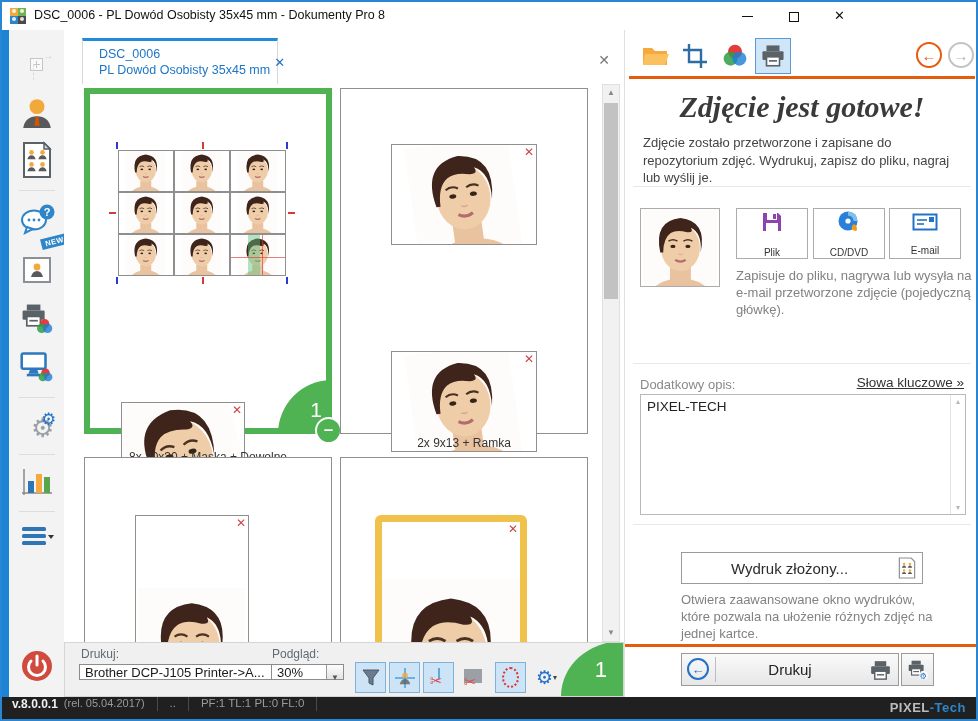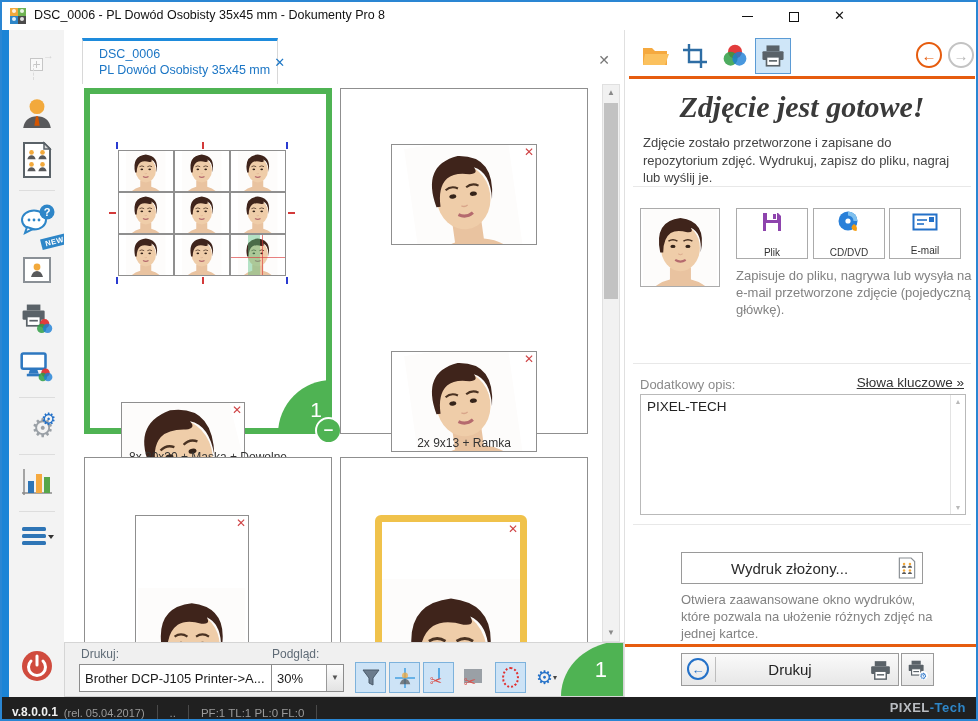--- a/index.html
+++ b/index.html
@@ -87,21 +87,21 @@
   .minuscirc{position:absolute;right:-16px;bottom:-16px;width:27px;height:27px;border-radius:50%;background:#4fb353;border:2px solid #fff;color:#fff;text-align:center;line-height:22px;font-size:17px;font-weight:bold;}
 
   
   #tscroll{position:absolute;right:4px;top:0;width:18px;height:558px;background:#f1f1f1;border:1px solid #e0e0e0;}
   #tscroll .arr{position:absolute;left:0;width:16px;height:16px;color:#8a8a8a;font-size:8px;text-align:center;line-height:16px;}
   #tscroll .thumb{position:absolute;left:1px;top:18px;width:14px;height:196px;background:#c2c2c2;}
 
   
   #bottombar{position:absolute;left:0;top:612px;width:560px;height:55px;background:#f0f0f0;border:1px solid #d5d5d5;overflow:hidden;}
   .bb-label{position:absolute;font-size:12px;color:#5f6b76;}
-  .bb-select{position:absolute;height:28px;background:#fff;border:1px solid #8c8c8c;display:flex;align-items:center;}
+  .bb-select{position:absolute;height:16px;background:#fff;border:1px solid #8c8c8c;display:flex;align-items:center;}
   .bb-select .val{flex:1;font-size:13px;color:#1a1a1a;padding:0 5px;white-space:nowrap;overflow:hidden;}
   .bb-select .dd{width:17px;height:100%;border-left:1px solid #9a9a9a;background:linear-gradient(#fdfdfd,#e3e3e3);color:#555;font-size:8px;text-align:center;line-height:26px;}
   .tool{position:absolute;top:19px;width:31px;height:31px;display:flex;align-items:center;justify-content:center;}
   .tool.sel{background:#cde3f6;border:1px solid #7db2dc;}
   #bb-wedge{position:absolute;right:0;bottom:0;width:62px;height:55px;background:#4fb353;border-top-left-radius:100%;}
   #bb-wedge .num{position:absolute;right:16px;top:16px;color:#fff;font-size:22px;}
   .dotellipse{width:17px;height:21px;border:2px dotted #e03131;border-radius:50%;}
   .gearblue{color:#2471c8;font-size:19px;line-height:1;}
   .caret{color:#444;font-size:8px;vertical-align:middle;}
 
@@ -142,21 +142,21 @@
   #printrow{position:absolute;left:56px;top:623px;height:33px;display:flex;gap:2px;}
   .prbtn{background:linear-gradient(#fafafa,#e7e7e7);border:1px solid #9a9a9a;display:flex;align-items:center;justify-content:center;}
   #pr-main{width:218px;position:relative;}
   #pr-main .backc{position:absolute;left:5px;top:4px;width:22px;height:22px;border:2px solid #2471c8;border-radius:50%;color:#2471c8;text-align:center;line-height:20px;font-size:13px;font-weight:bold;}
   #pr-main .vd{position:absolute;left:33px;top:3px;width:1px;height:25px;background:#bdbdbd;}
   #pr-main .lbl{font-size:15px;color:#222;}
   #pr-main .ic{position:absolute;right:6px;top:5px;}
   #pr-set{width:33px;}
 
   
-  #statusbar{position:absolute;left:0;top:695px;width:974px;height:22px;background:#202020;display:flex;align-items:flex-end;font-size:11.5px;color:#9a9a9a;}
+  #statusbar{position:absolute;left:0;top:695px;width:974px;height:22px;background:#202020;display:flex;align-items:flex-start;font-size:11.5px;color:#9a9a9a;}
   #statusbar .ver{color:#f0f0f0;font-weight:bold;font-size:12px;margin-left:10px;}
   #statusbar .rel{margin-left:6px;font-size:11px;}
   #statusbar .vsep{width:1px;height:14px;background:#4a4a4a;margin:0 12px;}
   #sb-logo{position:absolute;right:10px;top:3px;font-size:13px;font-weight:bold;letter-spacing:.5px;}
   #sb-logo .px{color:#b9bcc1;} #sb-logo .tech{color:#2e86c8;}
 
   svg{display:block;}
 </style>
 </head>
 <body>

